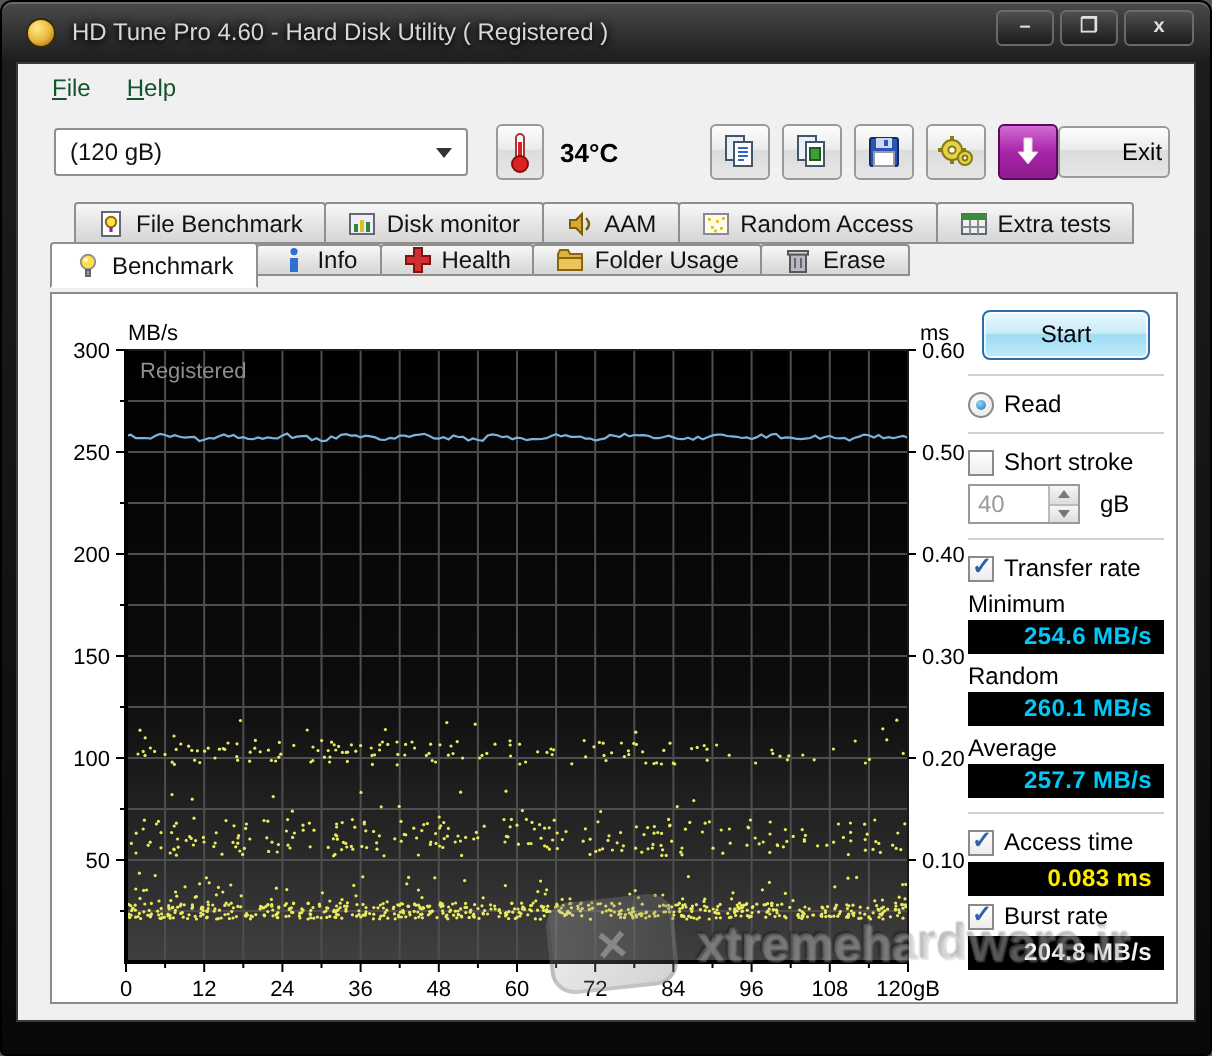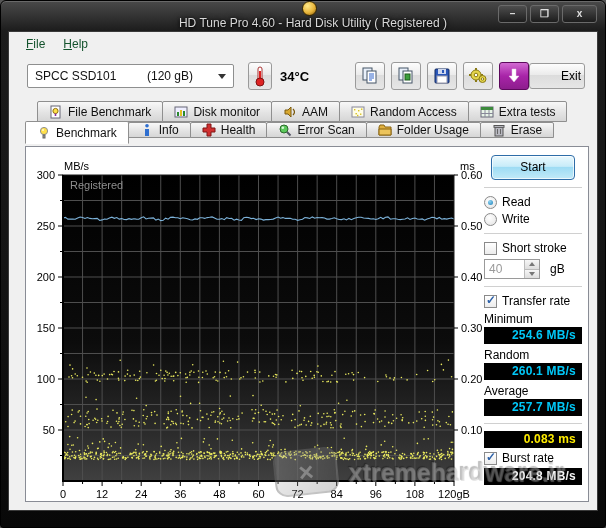--- a/index.html
+++ b/index.html
@@ -2,21 +2,21 @@
 <html><head>
 <meta charset="utf-8">
 <style>
   * { box-sizing: border-box; margin: 0; padding: 0; }
   body { font-family: "Liberation Sans", sans-serif; background:#555; }
   .window { position:relative; width:606px; height:528px;
     background:linear-gradient(#4a4a4a,#1c1c1c 30px,#121212 60%,#080808);
     border:1px solid #000; border-radius:6px 6px 3px 3px; overflow:hidden;
     box-shadow:inset 0 1px 0 rgba(255,255,255,.18); }
   
-  .titlebar { position:absolute; left:0; top:0; right:0; height:30px; display:flex; align-items:center; padding-left:12px;flex-direction:column; }
+  .titlebar { position:absolute; left:0; top:0; right:0; height:30px; display:flex; align-items:center; padding-left:12px; }
   .app-icon { width:15px; height:15px; border-radius:50%;
     background:radial-gradient(circle at 35% 30%, #ffe98a, #e8b53a 55%, #8a5a10); border:1px solid #3a2a00; }
   .title-text { margin-left:8px; color:#d8d8d8; font-size:12px; text-shadow:0 1px 3px #000, 0 0 6px #000; }
   .win-buttons { position:absolute; right:8px; top:4px; display:flex; gap:3px; }
   .win-btn { width:29px; height:18px; background:linear-gradient(rgba(90,90,90,.5),rgba(20,20,20,.6));
     border:1px solid #6a6a6a; border-radius:3px; color:#e0e0e0; font-size:10px; font-weight:bold;
     display:flex; align-items:center; justify-content:center; line-height:1; }
   .win-btn.close { width:35px; }
   
   .client { position:absolute; left:7px; right:7px; top:30px; bottom:16px; background:#f0f0f0;
@@ -103,21 +103,20 @@
   </div>
 
   <div class="client">
     <div class="menubar">
       <div class="menu-item"><u>F</u><span>ile</span></div>
       <div class="menu-item"><u>H</u><span>elp</span></div>
     </div>
 
     <div class="toolbar">
       <div class="drive-select">
-        <span class="drive-name">SPCC SSD101</span>
         <span class="drive-size">(120 gB)</span>
         <span class="dd-arrow"></span>
       </div>
       <div class="chrome thermo-btn">
         <svg width="14" height="22" viewBox="0 0 14 22">
           <rect x="5" y="2" width="4" height="13" rx="2" fill="#fff" stroke="#a33" stroke-width="1"></rect>
           <rect x="6" y="6" width="2" height="9" fill="#d22"></rect>
           <circle cx="7" cy="17" r="4" fill="#d22" stroke="#801010" stroke-width="1"></circle>
         </svg>
       </div>
@@ -236,28 +235,20 @@
           <circle cx="7" cy="2.8" r="1.8" fill="#2f6fd0"></circle>
           <path d="M5 6 h4 v7 h-4 z" fill="#2f6fd0"></path>
         </svg>
         <span>Info</span>
       </div>
       <div class="tab">
         <svg class="ticon" viewBox="0 0 14 14">
           <path d="M5 1 h4 v4 h4 v4 h-4 v4 h-4 v-4 h-4 v-4 h4 z" fill="#d03030" stroke="#801414"></path>
         </svg>
         <span>Health</span>
-      </div>
-      <div class="tab">
-        <svg class="ticon" viewBox="0 0 14 14">
-          <circle cx="6" cy="6" r="4" fill="#5cc85c" stroke="#2a6a2a"></circle>
-          <circle cx="4.8" cy="4.8" r="1.3" fill="#d8f8d8"></circle>
-          <line x1="9" y1="9" x2="12.5" y2="12.5" stroke="#556" stroke-width="2"></line>
-        </svg>
-        <span>Error Scan</span>
       </div>
       <div class="tab">
         <svg class="ticon" viewBox="0 0 14 14">
           <path d="M1 4 l1 -2 h4 l1 2 h6 v8 h-12 z" fill="#e0b040" stroke="#8a6510"></path>
           <path d="M1 6 h12 v6 h-12 z" fill="#ecc45c" stroke="#8a6510"></path>
         </svg>
         <span>Folder Usage</span>
       </div>
       <div class="tab">
         <svg class="ticon" viewBox="0 0 14 14">
@@ -1470,24 +1461,20 @@
           <text x="44" y="30" text-anchor="start" fill="#8e8e8e" font-size="11" font-family="&quot;Liberation Sans&quot;,sans-serif">Registered</text>
         </svg>
 
       <div class="controls">
         <div class="start-btn">Start</div>
         <div class="sep"></div>
         <div class="ctl-row">
           <span class="radio sel"></span>
           <span>Read</span>
         </div>
-        <div class="ctl-row">
-          <span class="radio"></span>
-          <span>Write</span>
-        </div>
         <div class="sep"></div>
         <div class="ctl-row">
           <span class="checkbox"></span>
           <span>Short stroke</span>
         </div>
         <div class="spin-row">
           <div class="spinner">
             <span class="spin-val">40</span>
             <span class="spin-arrows">
               <div>
@@ -1505,20 +1492,24 @@
           <span class="checkbox checked"></span>
           <span>Transfer rate</span>
         </div>
         <div class="stat-label">Minimum</div>
         <div class="value-box v-cyan">254.6 MB/s</div>
         <div class="stat-label">Random</div>
         <div class="value-box v-cyan">260.1 MB/s</div>
         <div class="stat-label">Average</div>
         <div class="value-box v-cyan">257.7 MB/s</div>
         <div class="sep"></div>
+        <div class="ctl-row">
+          <span class="checkbox checked"></span>
+          <span>Access time</span>
+        </div>
         <div class="value-box v-yellow">0.083 ms</div>
         <div class="ctl-row">
           <span class="checkbox checked"></span>
           <span>Burst rate</span>
         </div>
         <div class="value-box v-white">204.8 MB/s</div>
 
       </div>
 
       <div class="watermark">

